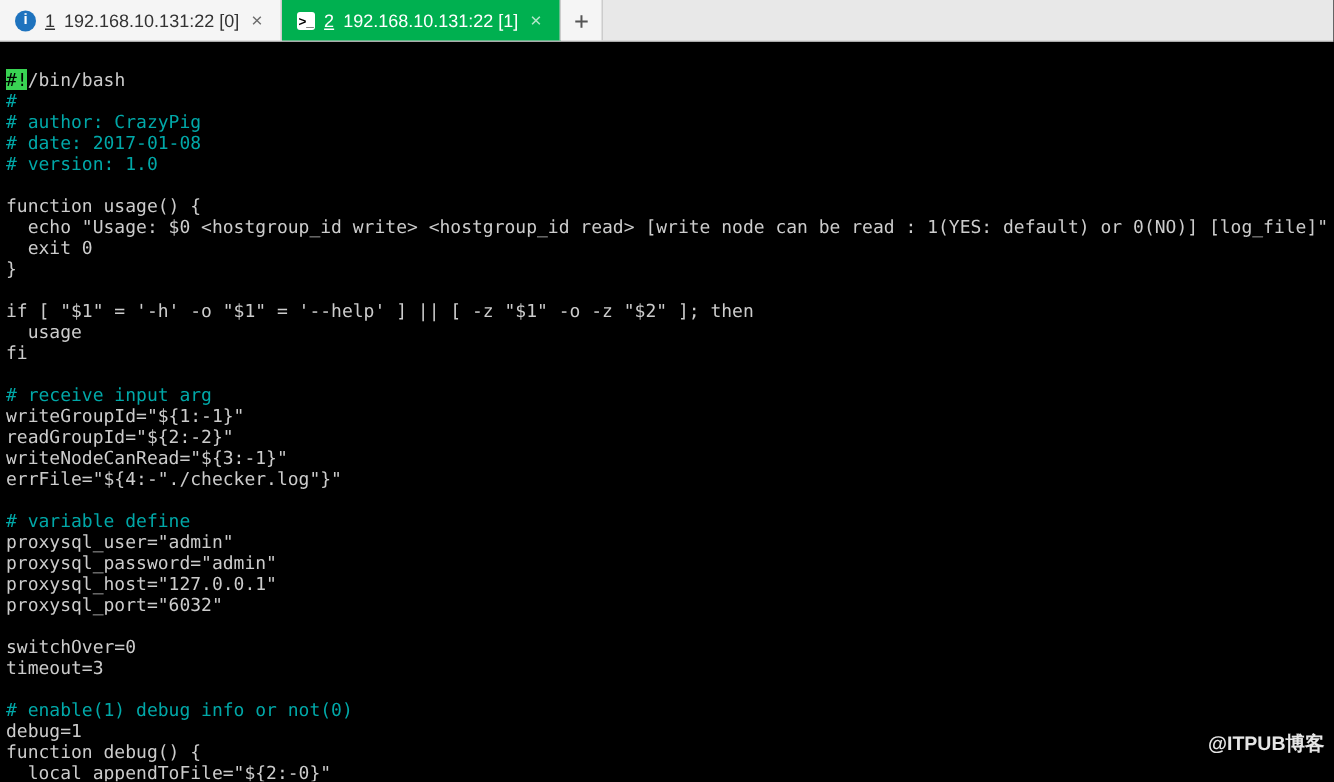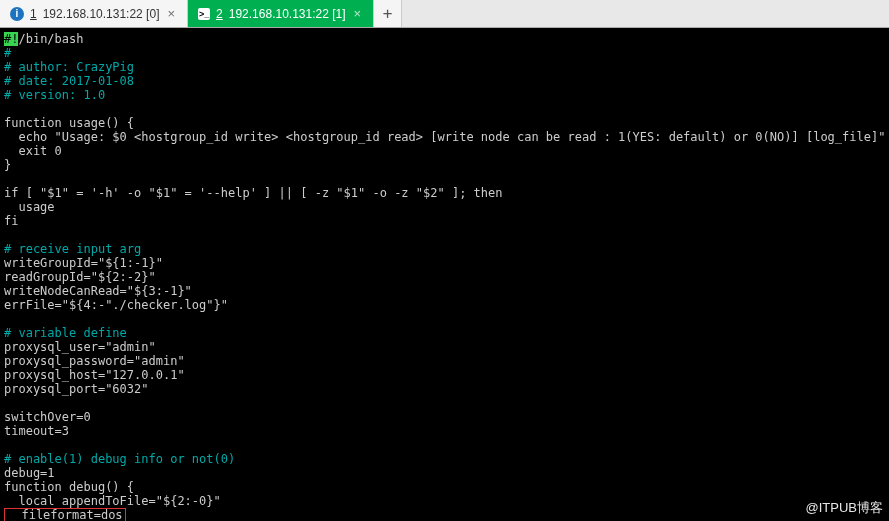--- a/index.html
+++ b/index.html
@@ -81,43 +81,44 @@
       cursor: pointer;
       border-right: 1px solid #ccc;
     }
     .tab-bar-rest {
       flex: 1;
       background: #e8e8e8;
     }
     .terminal {
       background: #000;
       color: #ccc;
-      padding: 4px 4px;
+      padding: 18px 4px;
       line-height: 14px;
       white-space: pre;
       font-size: 12px;
       height: calc(100% - 28px);
       overflow: hidden;
     }
     .hl-shebang { background: #39d353; color:#000; }
     .comment { color: #00a8a8; }
     .highlight-box {
       border: 1px solid #d33;
       padding: 0 2px;
       display: inline-block;
       line-height: 13px;
     }
     .watermark {
       position: absolute;
       right: 6px;
-      bottom: 4px;
+      bottom: 16px;
       color: #fff;
       font-family: Arial, sans-serif;
       font-size: 13px;
       opacity: 0.9;
+      font-weight: bold;
     }
     .underline { text-decoration: underline; }
   </style>
 </head>
 <body>
 
 <div class="tab-bar">
   <div class="tab inactive">
     <span class="tab-icon info">i</span>
     <span><span class="underline">1</span></span>

